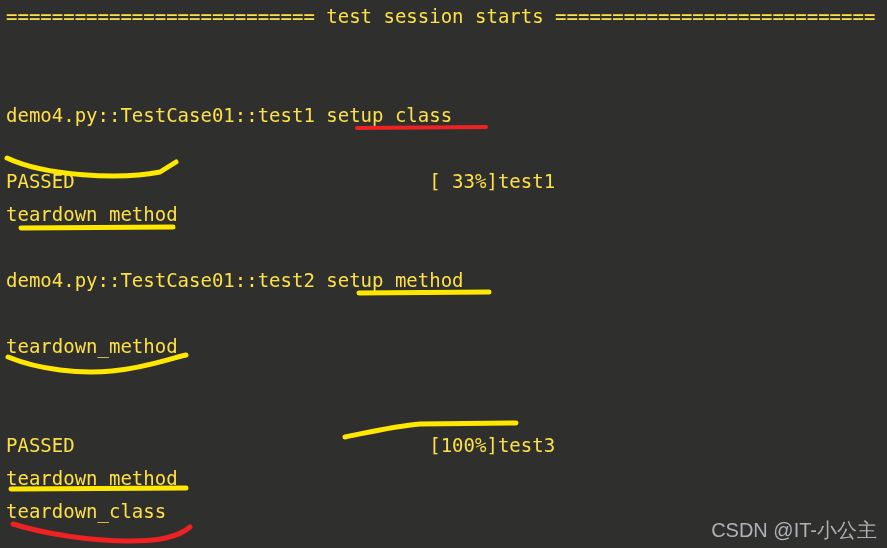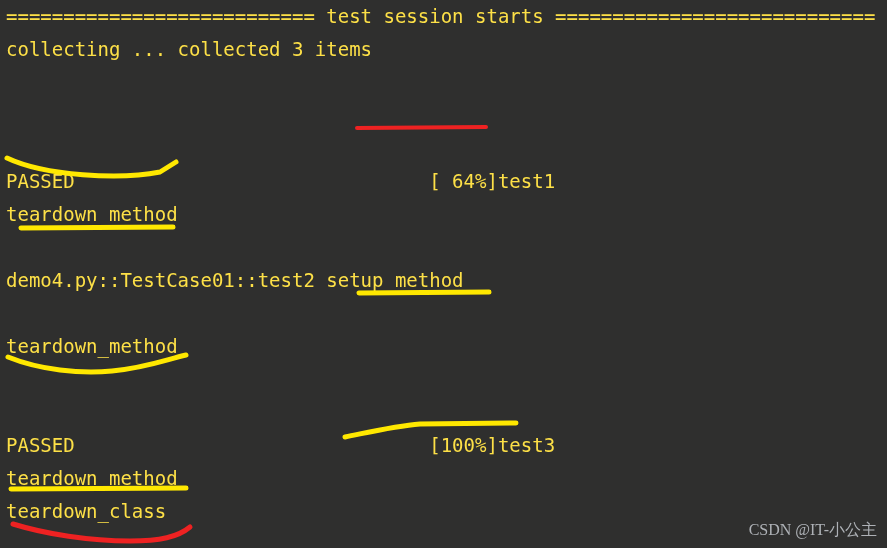--- a/index.html
+++ b/index.html
@@ -33,36 +33,36 @@
     top: 0;
     width: 887px;
     height: 548px;
     pointer-events: none;
   }
   #watermark {
     position: absolute;
     right: 10px;
     bottom: 8px;
     color: #b9bdc2;
-    font-family: Liberation Serif, serif;
-    font-size: 16px;
+    font-family: Liberation Sans, sans-serif;
+    font-size: 20px;
     line-height: 20px;
     white-space: pre;
     opacity: 0.92;
   }
 </style>
 </head>
 <body>
 
 <div id="terminal">
 
   <div class="line" style="top:0px">=========================== test session starts ============================</div>
-  <div class="line" style="top:33px">collecting ... collected 3 items</div>
   <div class="line blank" style="top:66px"></div>
-  <div class="line" style="top:165px">PASSED                               [ 64%]test1</div>
+  <div class="line" style="top:99px">demo4.py::TestCase01::test1 setup_class</div>
+  <div class="line" style="top:165px">PASSED                               [ 33%]test1</div>
   <div class="line" style="top:198px">teardown_method</div>
   <div class="line blank" style="top:231px"></div>
   <div class="line" style="top:264px">demo4.py::TestCase01::test2 setup_method</div>
   <div class="line" style="top:330px">teardown_method</div>
   <div class="line blank" style="top:363px"></div>
   <div class="line" style="top:429px">PASSED                               [100%]test3</div>
   <div class="line" style="top:462px">teardown_method</div>
   <div class="line" style="top:495px">teardown_class</div>
 
   <svg id="anno" viewBox="0 0 887 548">

